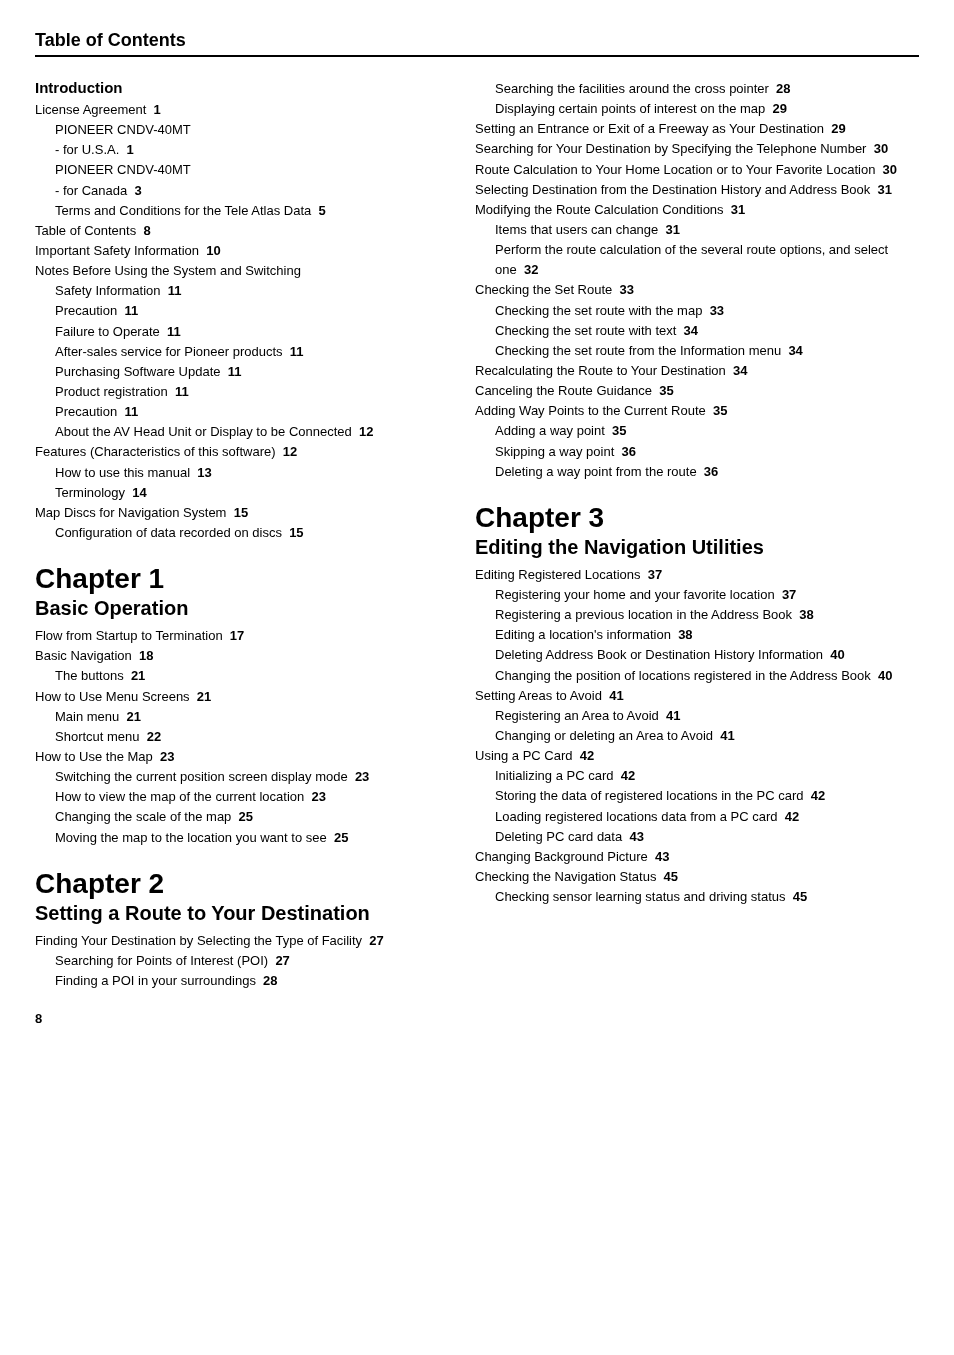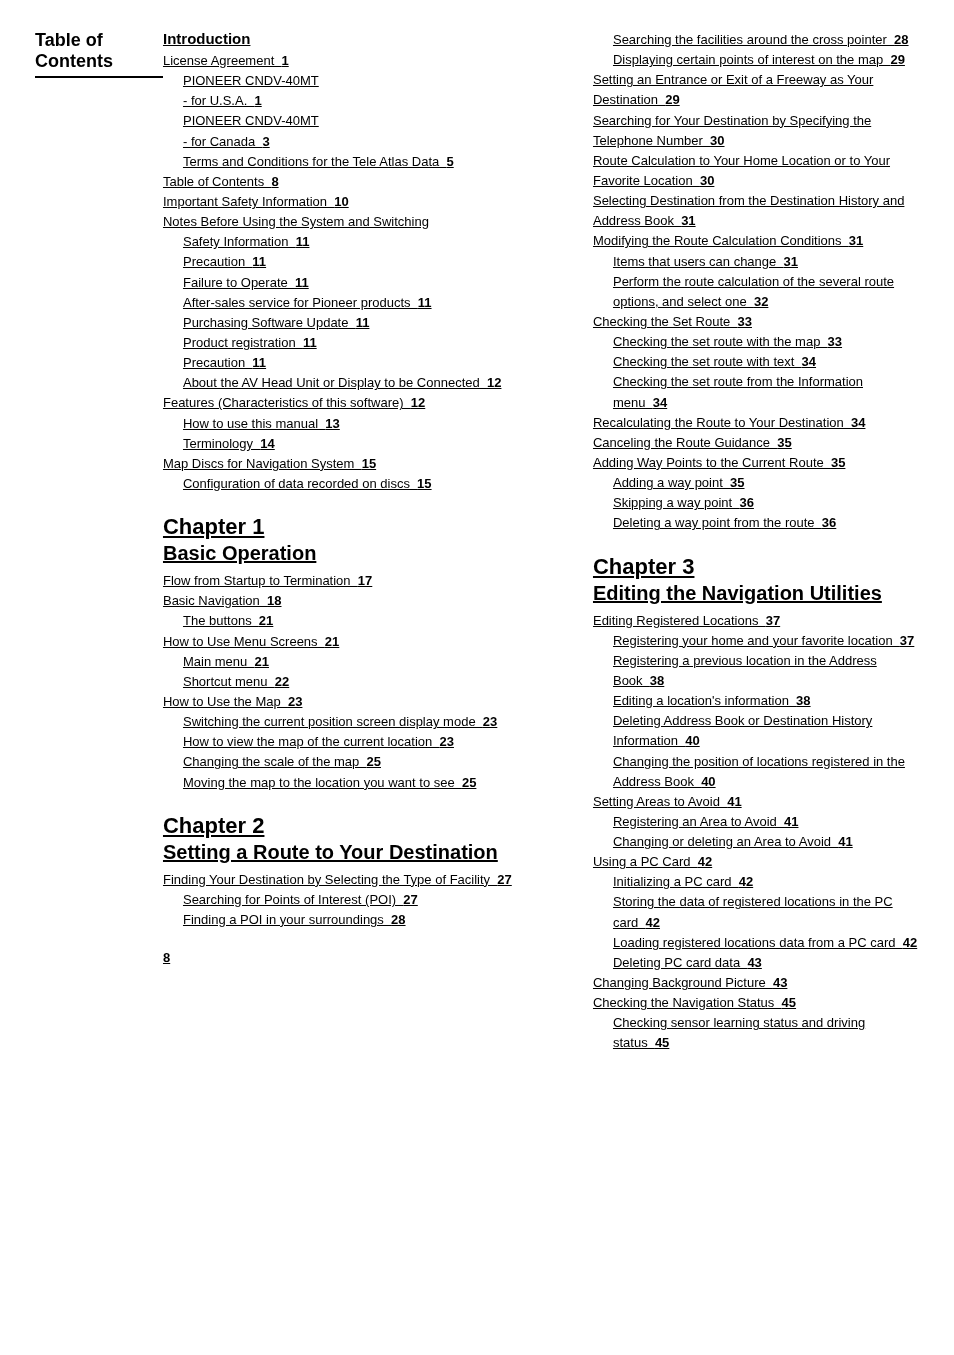--- a/index.html
+++ b/index.html
@@ -11,54 +11,54 @@
       background: #ffffff;
       font-family: Arial, Helvetica, sans-serif;
       font-size: 13px;
       color: #000000;
       width: 954px;
       min-height: 1355px;
       padding: 30px 35px;
     }
     .page-container {
       display: flex;
+      flex-direction: column;
       width: 100%;
     }
     .title-section {
       margin-bottom: 8px;
     }
     .main-title {
       font-size: 18px;
       font-weight: bold;
       margin-bottom: 4px;
     }
     .divider {
       border: none;
       border-top: 2px solid #000;
       margin-bottom: 14px;
     }
     .two-col {
       display: flex;
-      gap: 30px;
-      text-decoration: underline;
+      gap: 40px;
     }
     .col-left {
       width: 400px;
       flex-shrink: 0;
     }
     .col-right {
       flex: 1;
     }
     .section-heading {
       font-size: 15px;
       font-weight: bold;
       margin-bottom: 4px;
     }
     .chapter-heading {
-      font-size: 22px;
+      font-size: 28px;
       font-weight: bold;
       margin-bottom: 2px;
     }
     .chapter-sub {
       font-size: 20px;
       font-weight: bold;
       margin-bottom: 6px;
     }
     .toc-item {
       line-height: 1.55;

